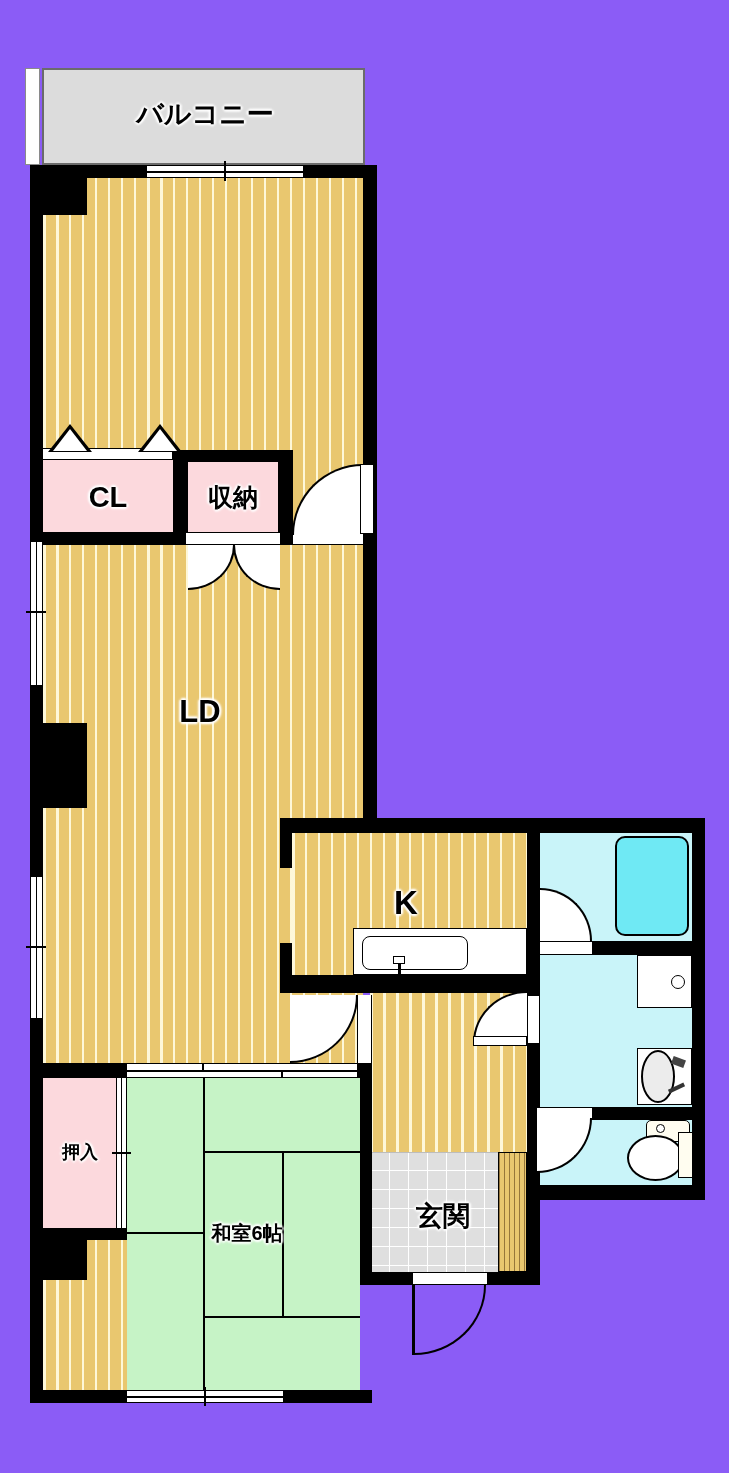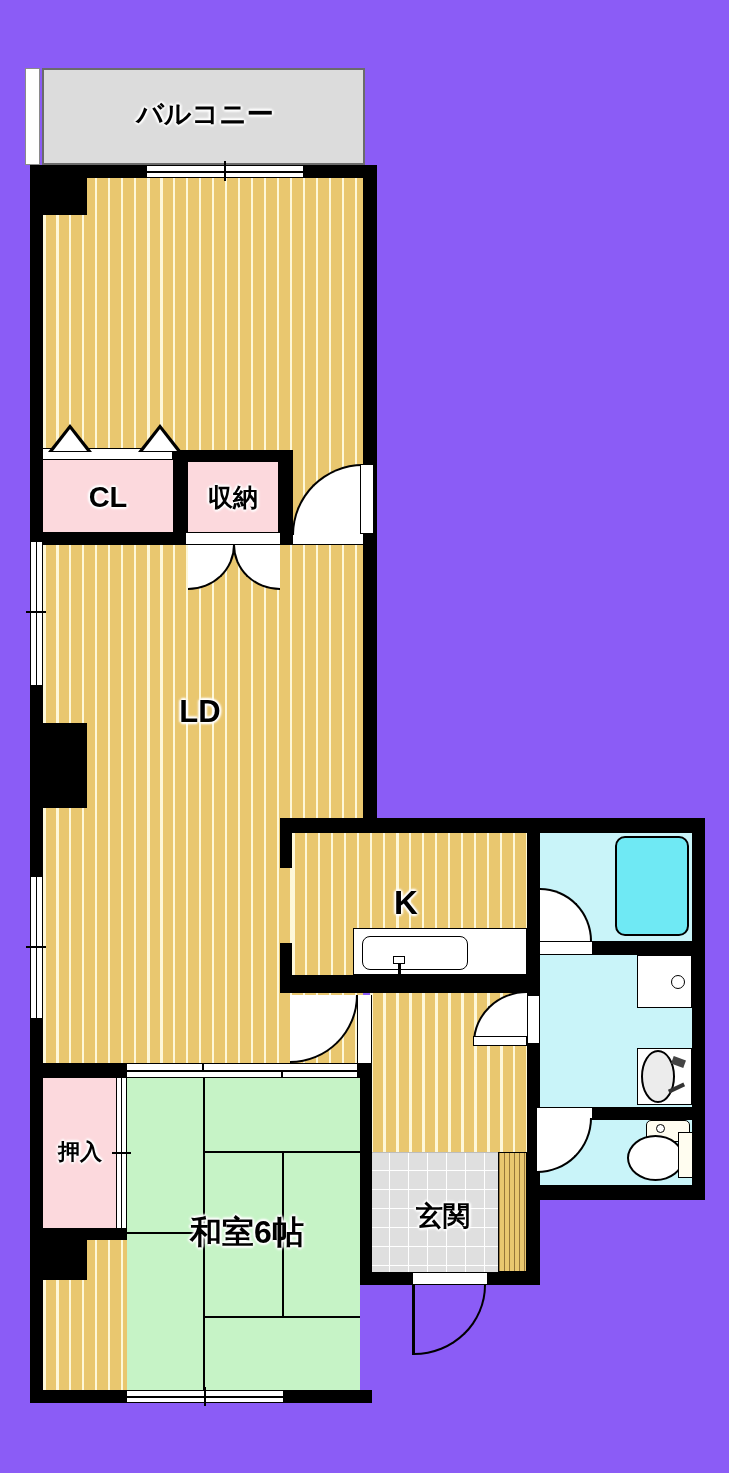--- a/index.html
+++ b/index.html
@@ -163,17 +163,17 @@
   <div class="abs white" style="left:116px;top:1078px;width:11px;height:150px;border-left:1.5px solid #000;border-right:1.5px solid #000;">
     <div class="line" style="left:3.5px;top:0;width:1.5px;height:150px;"></div>
   </div>
   <div class="line" style="left:112px;top:1152px;width:19px;height:2px;"></div>
 
   <div class="lbl" style="left:205px;top:114px;font-size:27px;">バルコニー</div>
   <div class="lbl" style="left:108px;top:497px;font-size:29px;">CL</div>
   <div class="lbl" style="left:233px;top:497px;font-size:25px;">収納</div>
   <div class="lbl" style="left:200px;top:712px;font-size:31px;">LD</div>
   <div class="lbl" style="left:406px;top:903px;font-size:33px;">K</div>
-  <div class="lbl" style="left:80px;top:1152px;font-size:22px;">押入</div>
-  <div class="lbl" style="left:247px;top:1233px;font-size:32px;">和室6帖</div>
+  <div class="lbl" style="left:80px;top:1152px;font-size:18px;">押入</div>
+  <div class="lbl" style="left:247px;top:1233px;font-size:20px;">和室6帖</div>
   <div class="lbl" style="left:443px;top:1216px;font-size:27px;">玄関</div>
 
 </div>
 
 </body></html>

